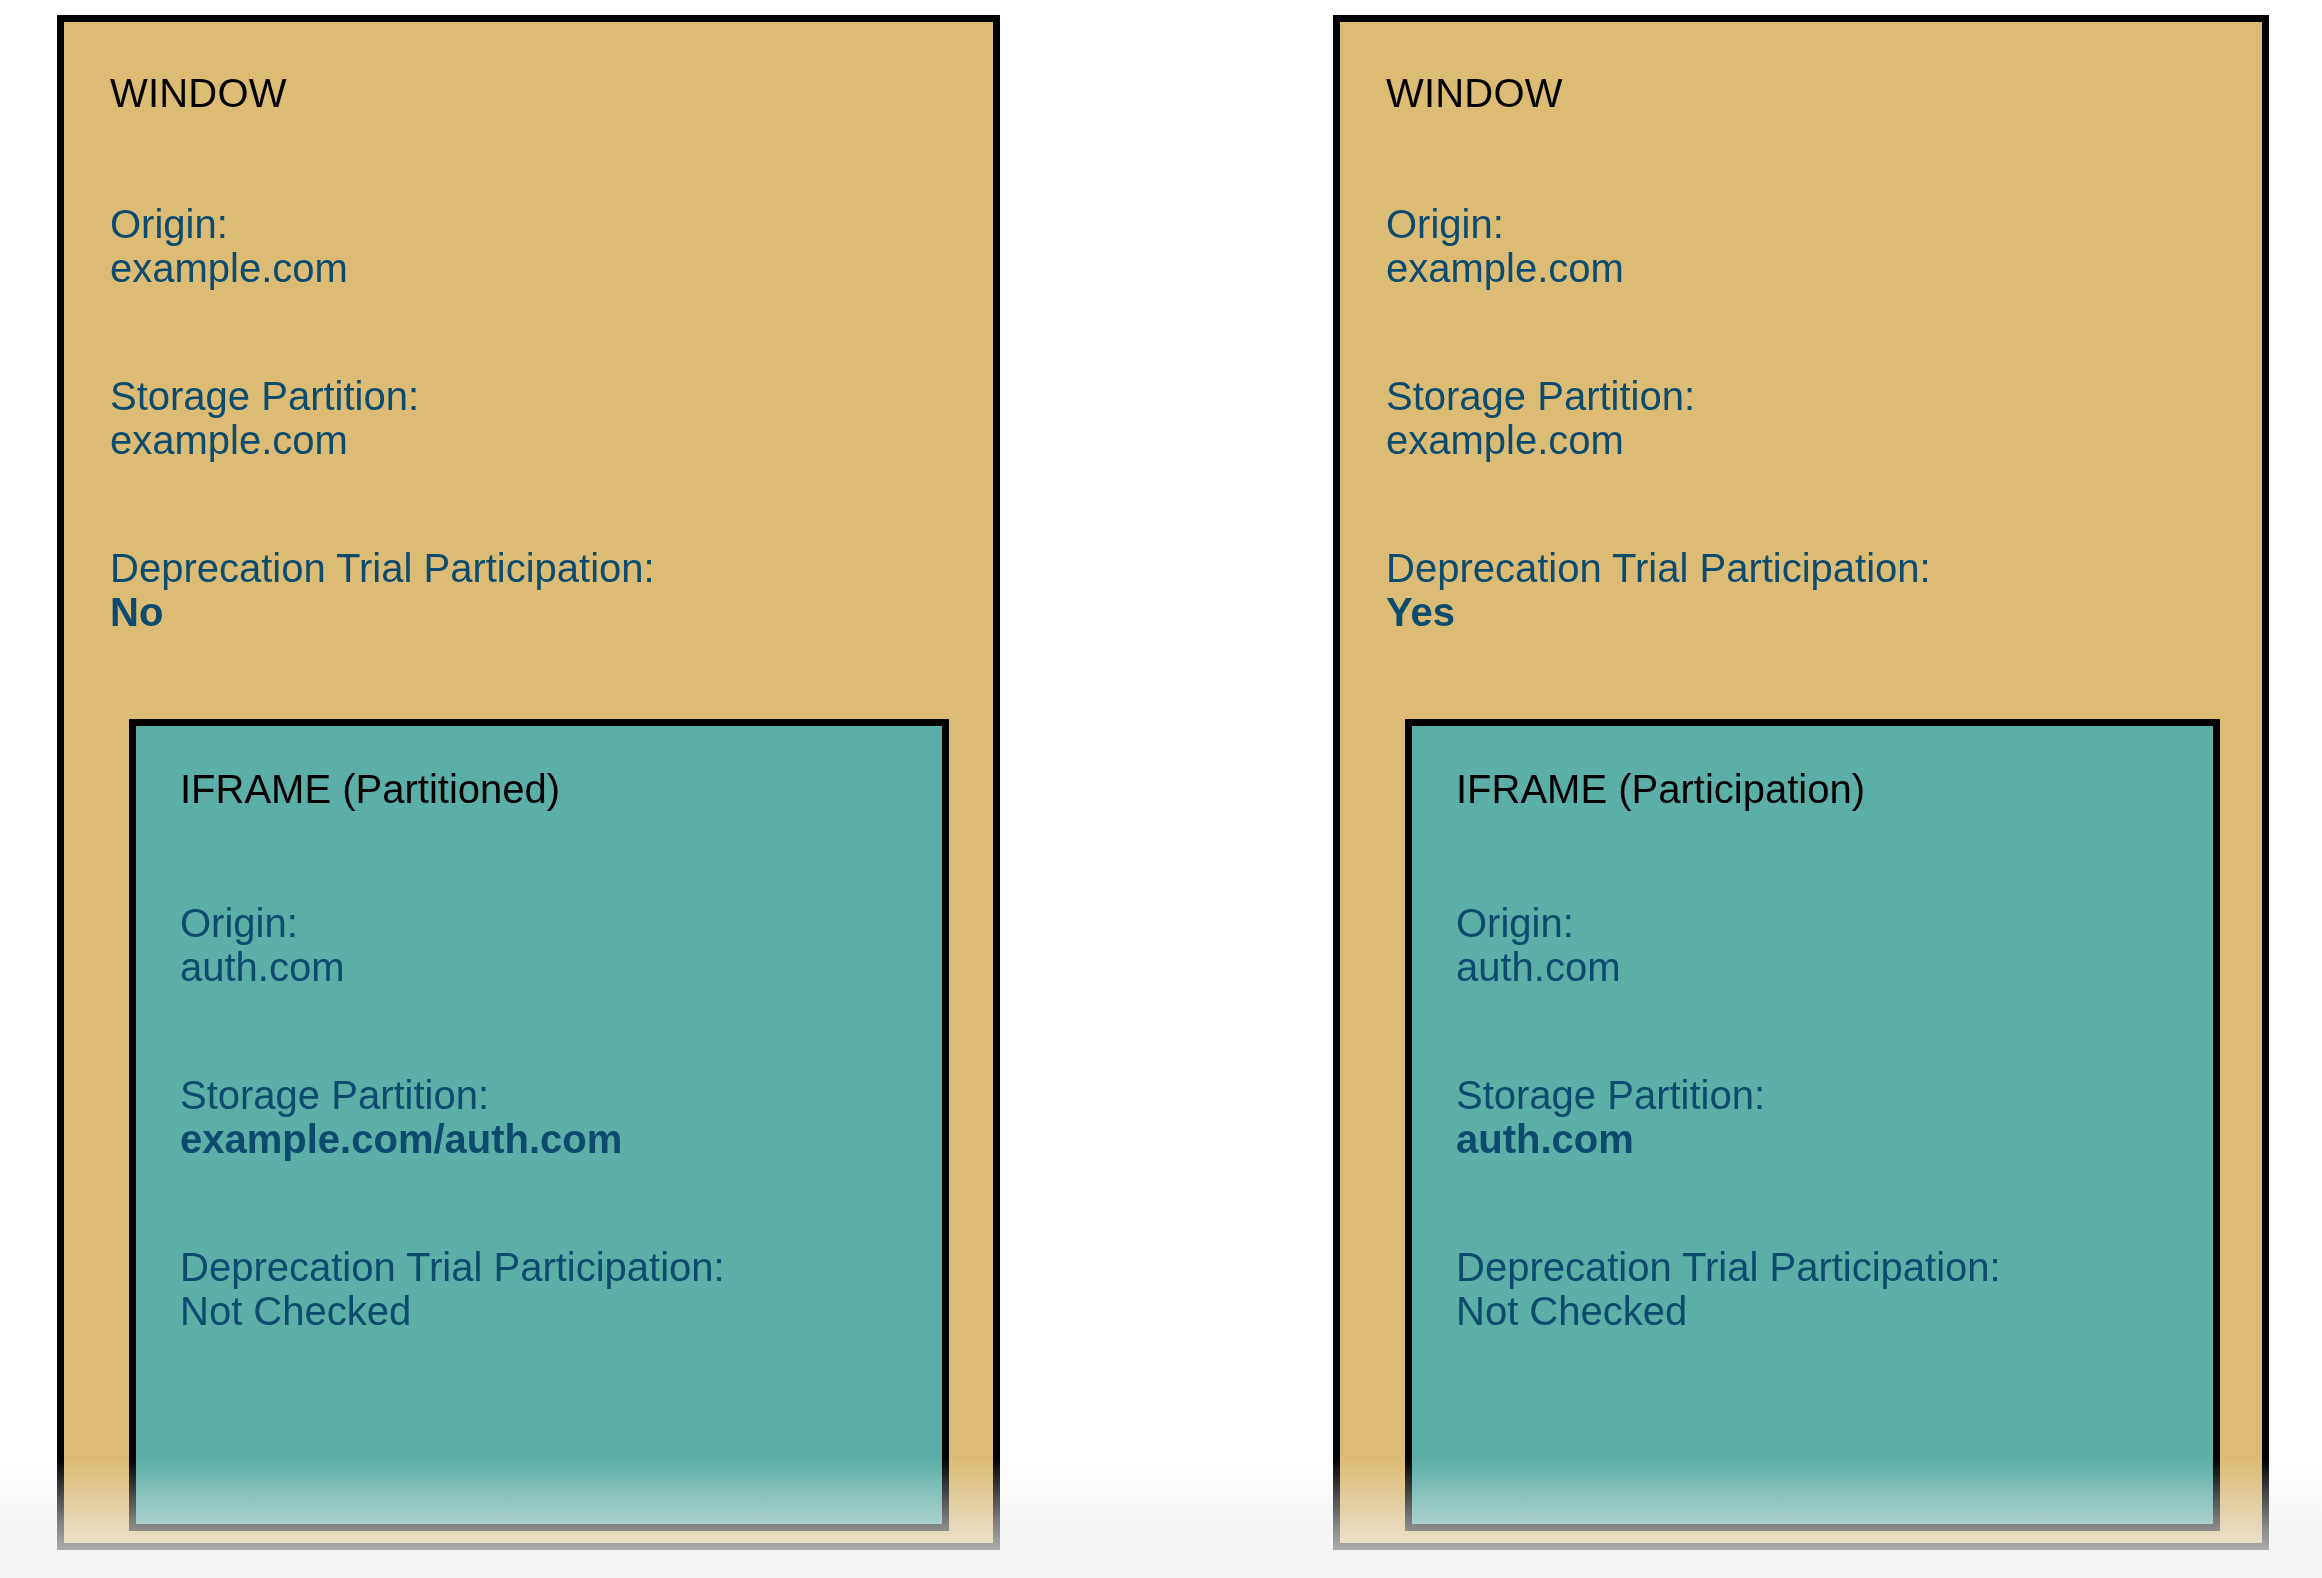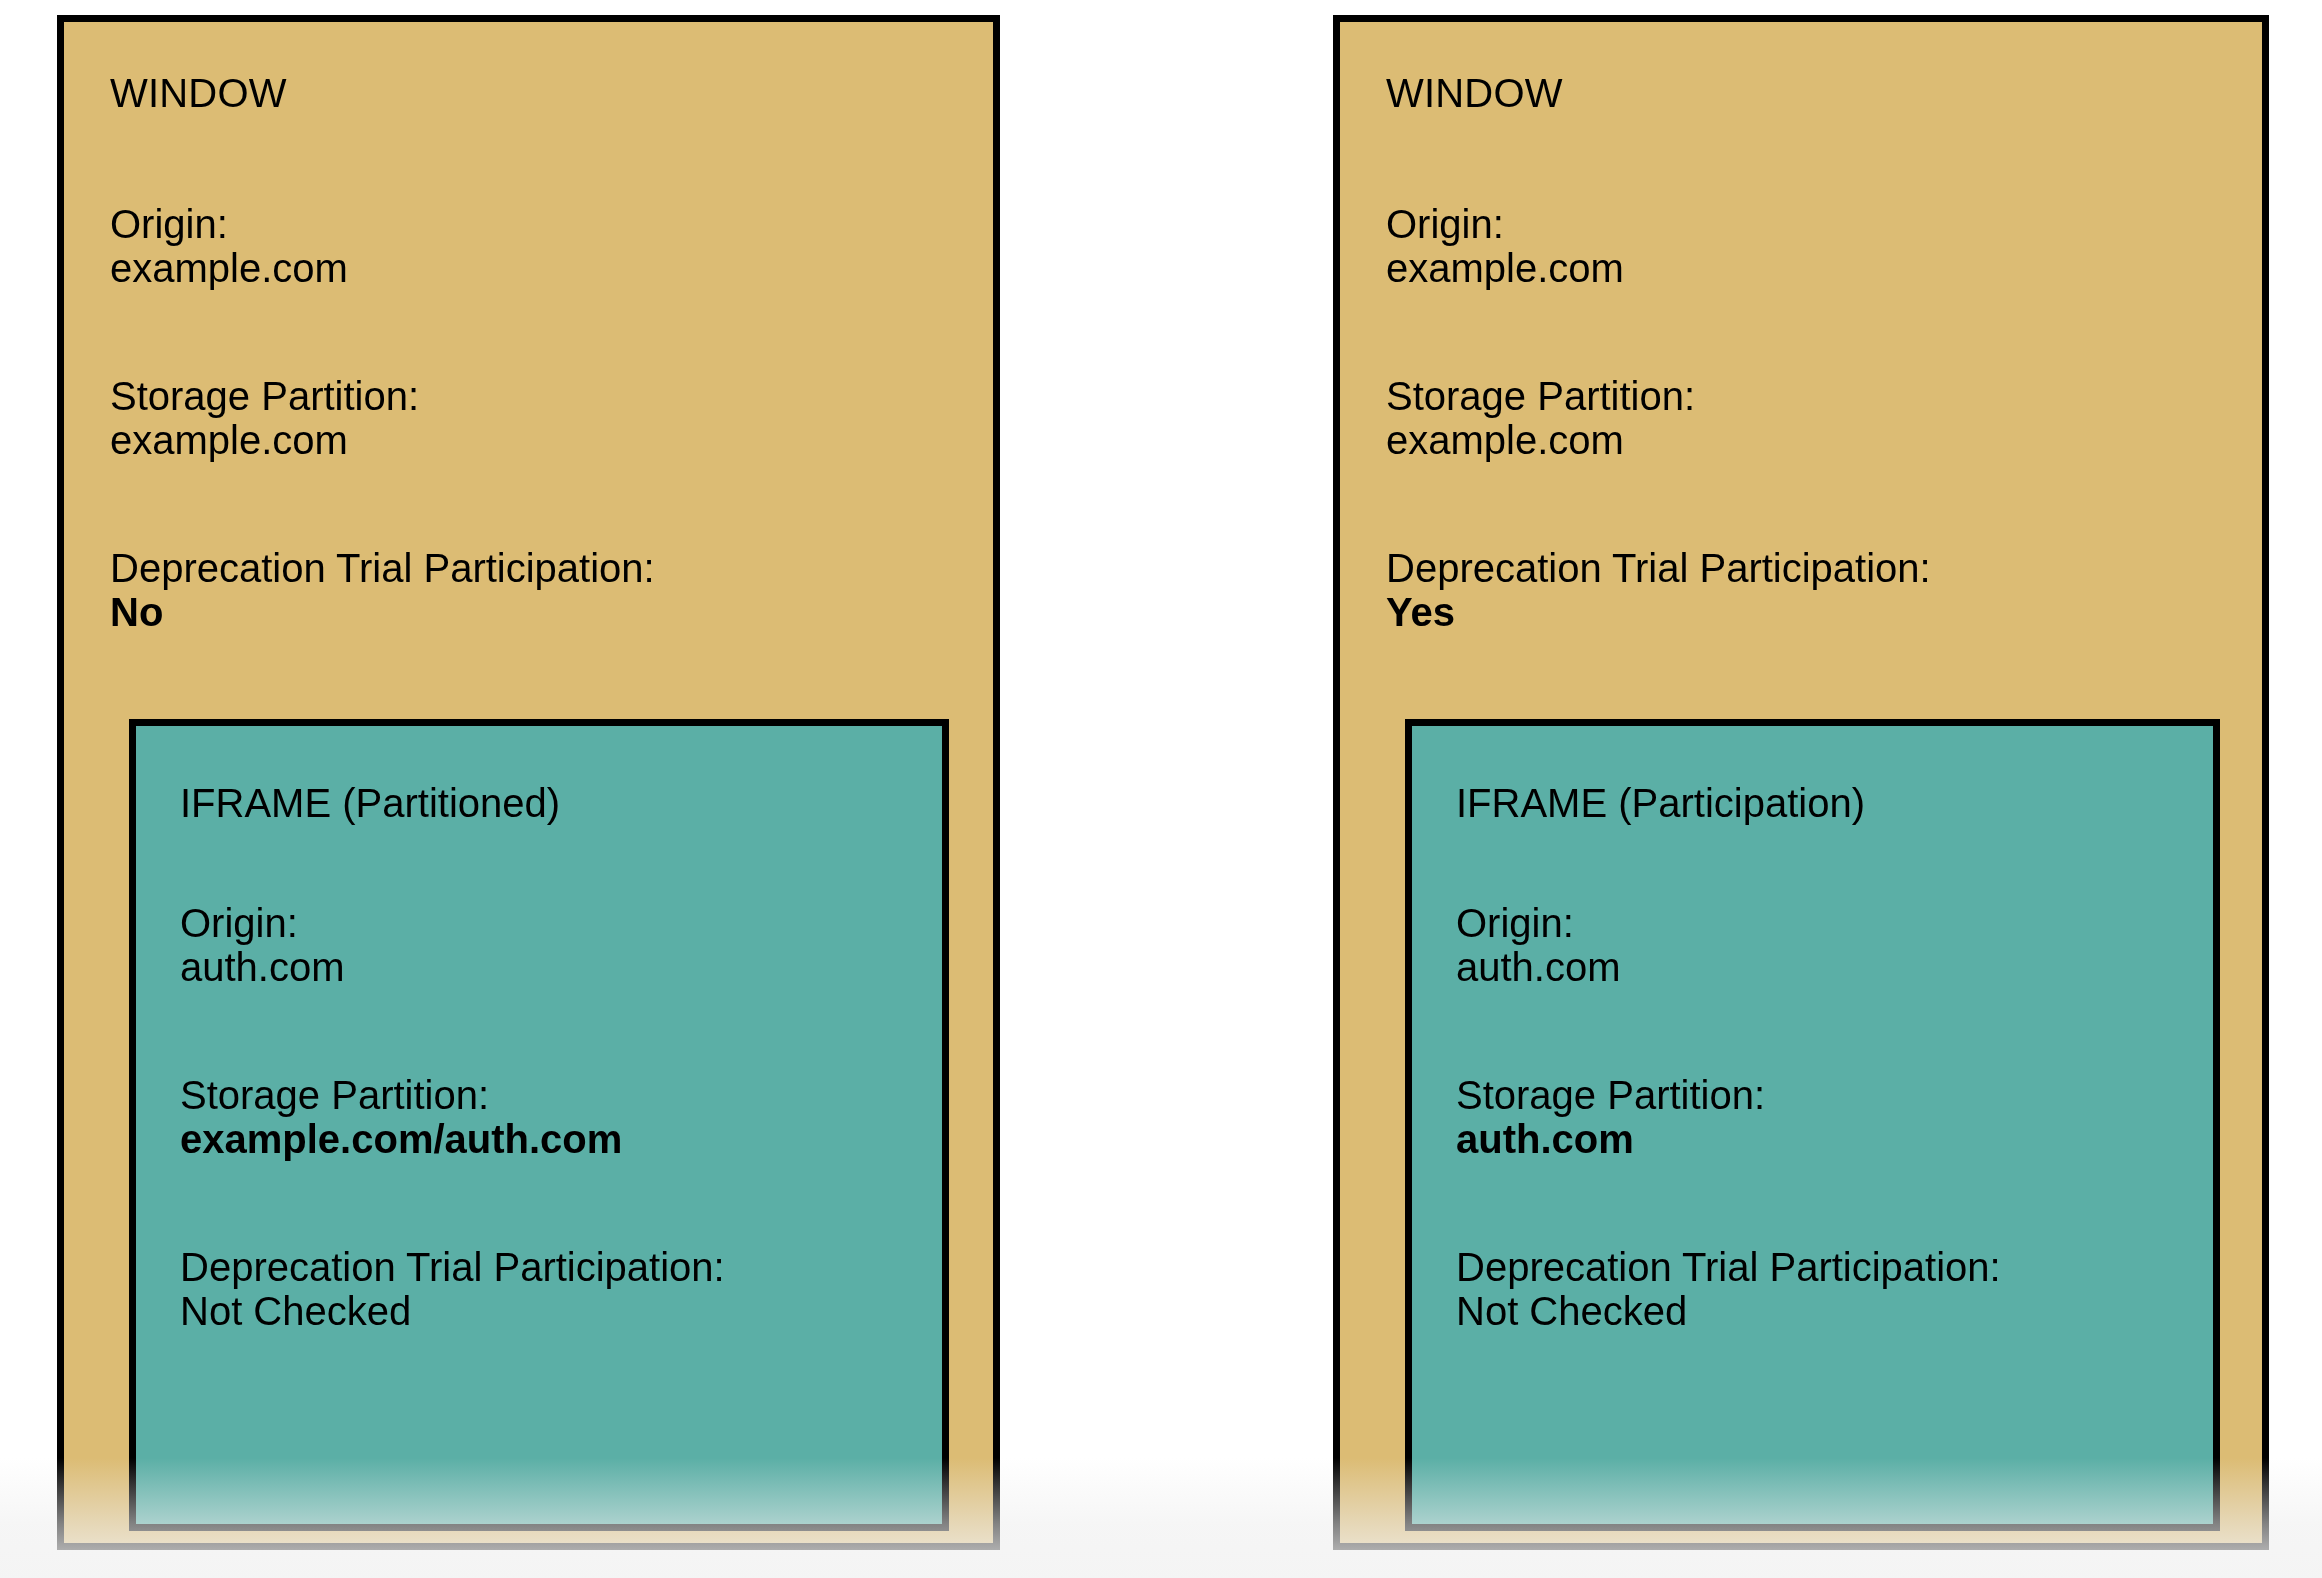--- a/index.html
+++ b/index.html
@@ -75,21 +75,21 @@
     background: #5BAFA6;
     border: 7px solid #000000;
     box-sizing: border-box;
   }
   .window-box.left  .iframe-box { width: 820px; }
   .window-box.right .iframe-box { width: 815px; }
 
   .iframe-title {
     position: absolute;
     left: 44px;
-    top: 54px;
+    top: 40px;
     font-size: 40px;
     line-height: 46px;
     color: #000000;
     white-space: nowrap;
   }
 
   .iframe-fields {
     position: absolute;
     left: 44px;
     top: 175px;
@@ -100,21 +100,21 @@
   .field {
     margin-bottom: 84px;
   }
   .field:last-child {
     margin-bottom: 0;
   }
   .field-label,
   .field-value {
     font-size: 40px;
     line-height: 44px;
-    color: #000000;
+    color: #0c4a6e;
     white-space: nowrap;
   }
   .field-value.strong {
     font-weight: bold;
   }
 </style>
 </head>
 <body>
 
 <div class="diagram">

